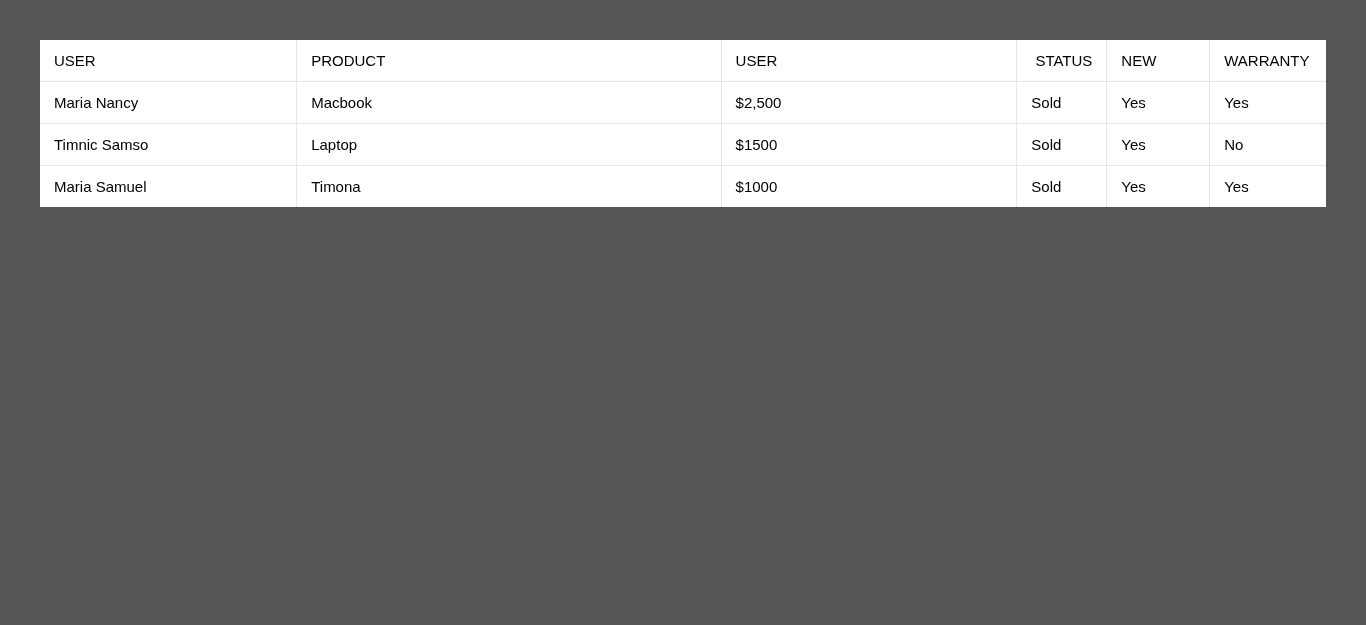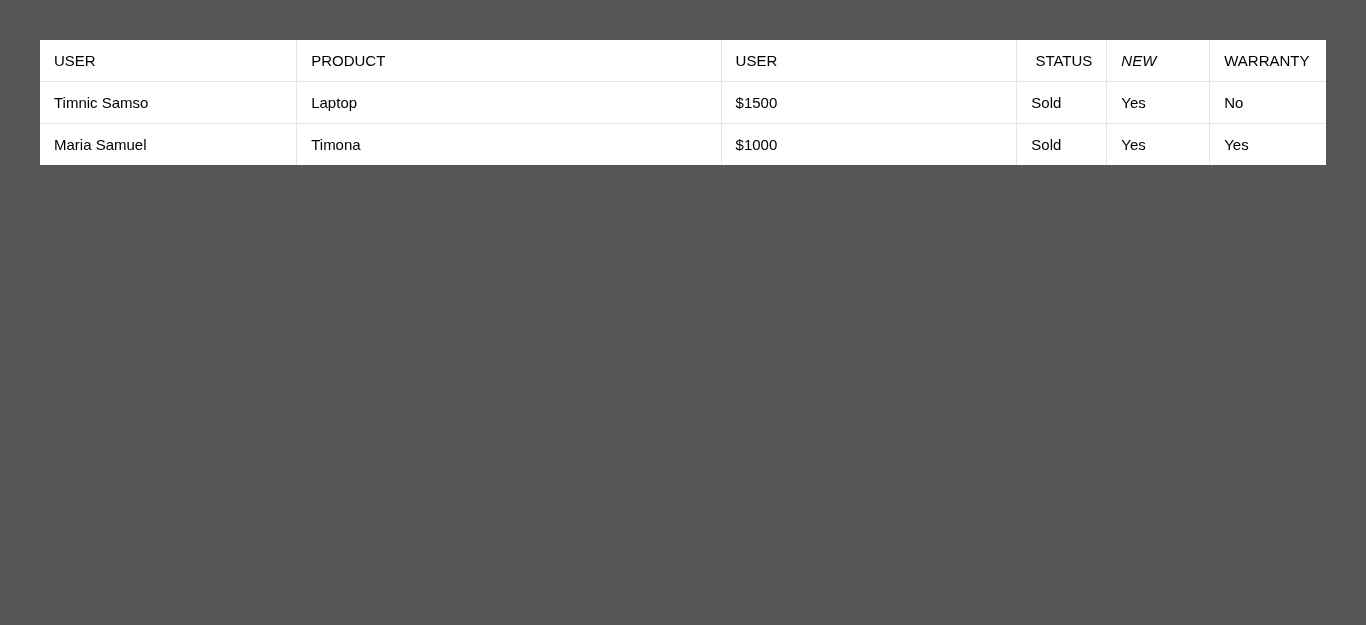--- a/index.html
+++ b/index.html
@@ -54,21 +54,20 @@
     }
     .col-sale {
       width: 23%;
     }
     .col-status {
       width: 7%;
       text-align: right;
     }
     .col-new {
       width: 8%;
-      font-style: italic;
     }
     .col-warranty {
       width: 9%;
     }
   </style>
 </head>
 <body>
 
 <div class="table-container">
   <table>
@@ -77,20 +76,28 @@
         <th class="col-user">USER</th>
         <th class="col-product">PRODUCT</th>
         <th class="col-sale">USER</th>
         <th class="col-status">STATUS</th>
         <th class="col-new">NEW</th>
         <th class="col-warranty">WARRANTY</th>
       </tr>
     </thead>
     <tbody>
       <tr>
+        <td>Maria Nancy</td>
+        <td>Macbook</td>
+        <td>$2,500</td>
+        <td>Sold</td>
+        <td>Yes</td>
+        <td>Yes</td>
+      </tr>
+      <tr>
         <td>Timnic Samso</td>
         <td>Laptop</td>
         <td>$1500</td>
         <td>Sold</td>
         <td>Yes</td>
         <td>No</td>
       </tr>
       <tr>
         <td>Maria Samuel</td>
         <td>Timona</td>

